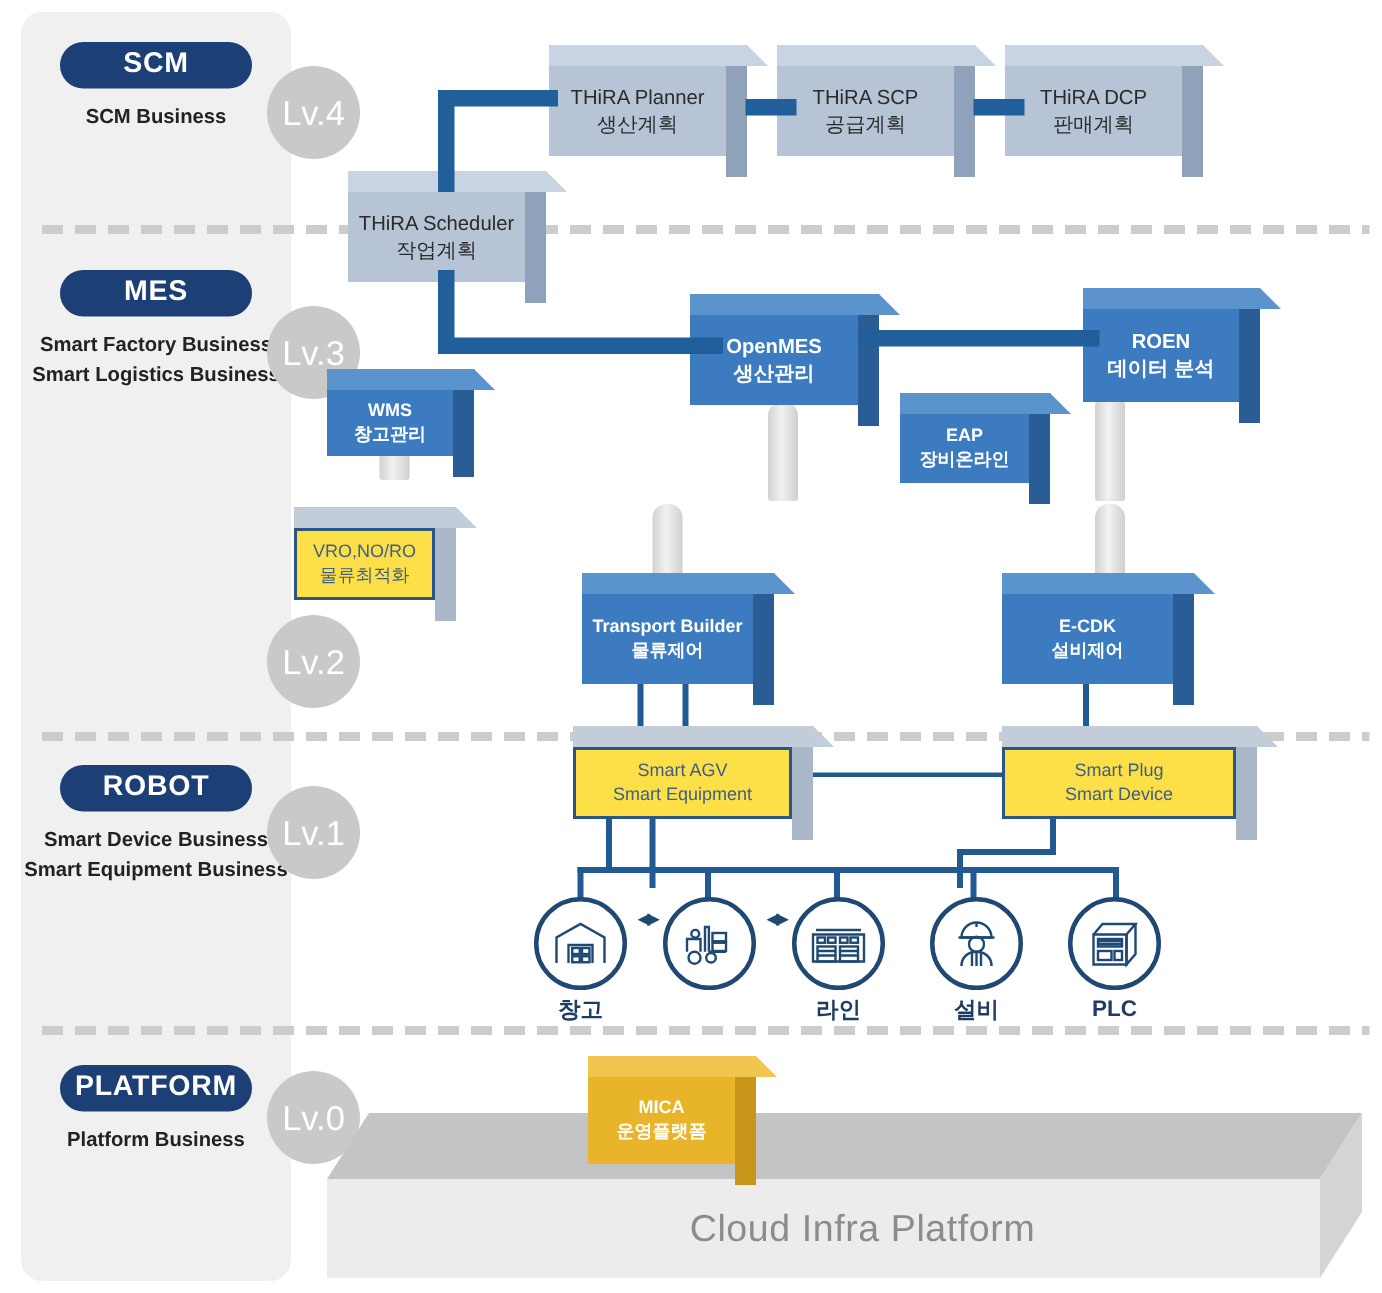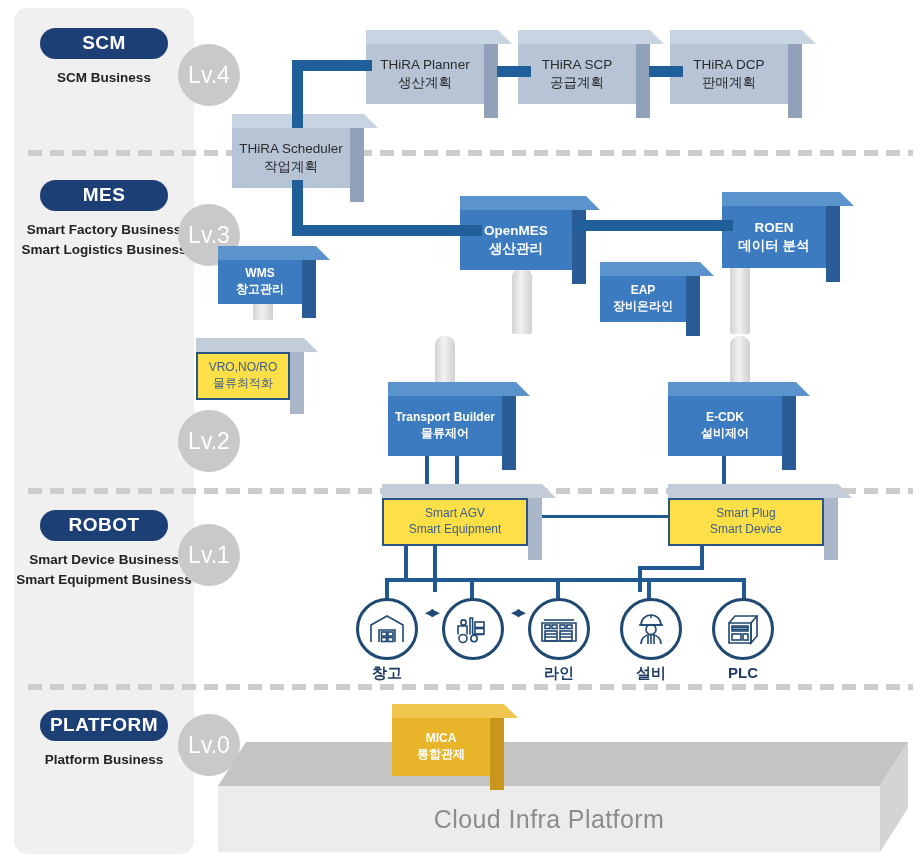--- a/index.html
+++ b/index.html
@@ -342,26 +342,26 @@
   <div class="circ-label" style="left:342px;top:664px;">창고</div>
   <div class="circ-label" style="left:428px;top:702px;font-family:Liberation Serif, serif;">AGV</div>
   <div class="circ-label" style="left:514px;top:664px;">라인</div>
   <div class="circ-label" style="left:606px;top:664px;">설비</div>
   <div class="circ-label" style="left:698px;top:664px;">PLC</div>
 
   <div class="slab" style="left:218px;top:742px;width:690px;height:110px;">
     <div class="s-top" style="height:44px;"></div>
     <div class="s-front" style="top:44px;height:66px;"></div>
     <div class="s-side" style="top:0;width:28px;height:110px;clip-path:polygon(0 44px,100% 0,100% 66px,0 110px);"></div>
-    <div class="s-label" style="top:44px;height:66px;font-size:25px;">Cloud Infra Platform</div>
+    <div class="s-label" style="top:44px;height:66px;font-size:25px;margin-left:26px;">Cloud Infra Platform</div>
   </div>
 
   <div class="box b-gold" style="left:392px;top:704px;width:112px;height:72px;z-index:5;">
     <div class="top"></div>
     <div class="side"></div>
     <div class="face small">
       <div class="ln1">MICA</div>
-      <div class="ln2">통합관제</div>
+      <div class="ln2">운영플랫폼</div>
     </div>
   </div>
 
 
 </div>
 
 </body></html>

